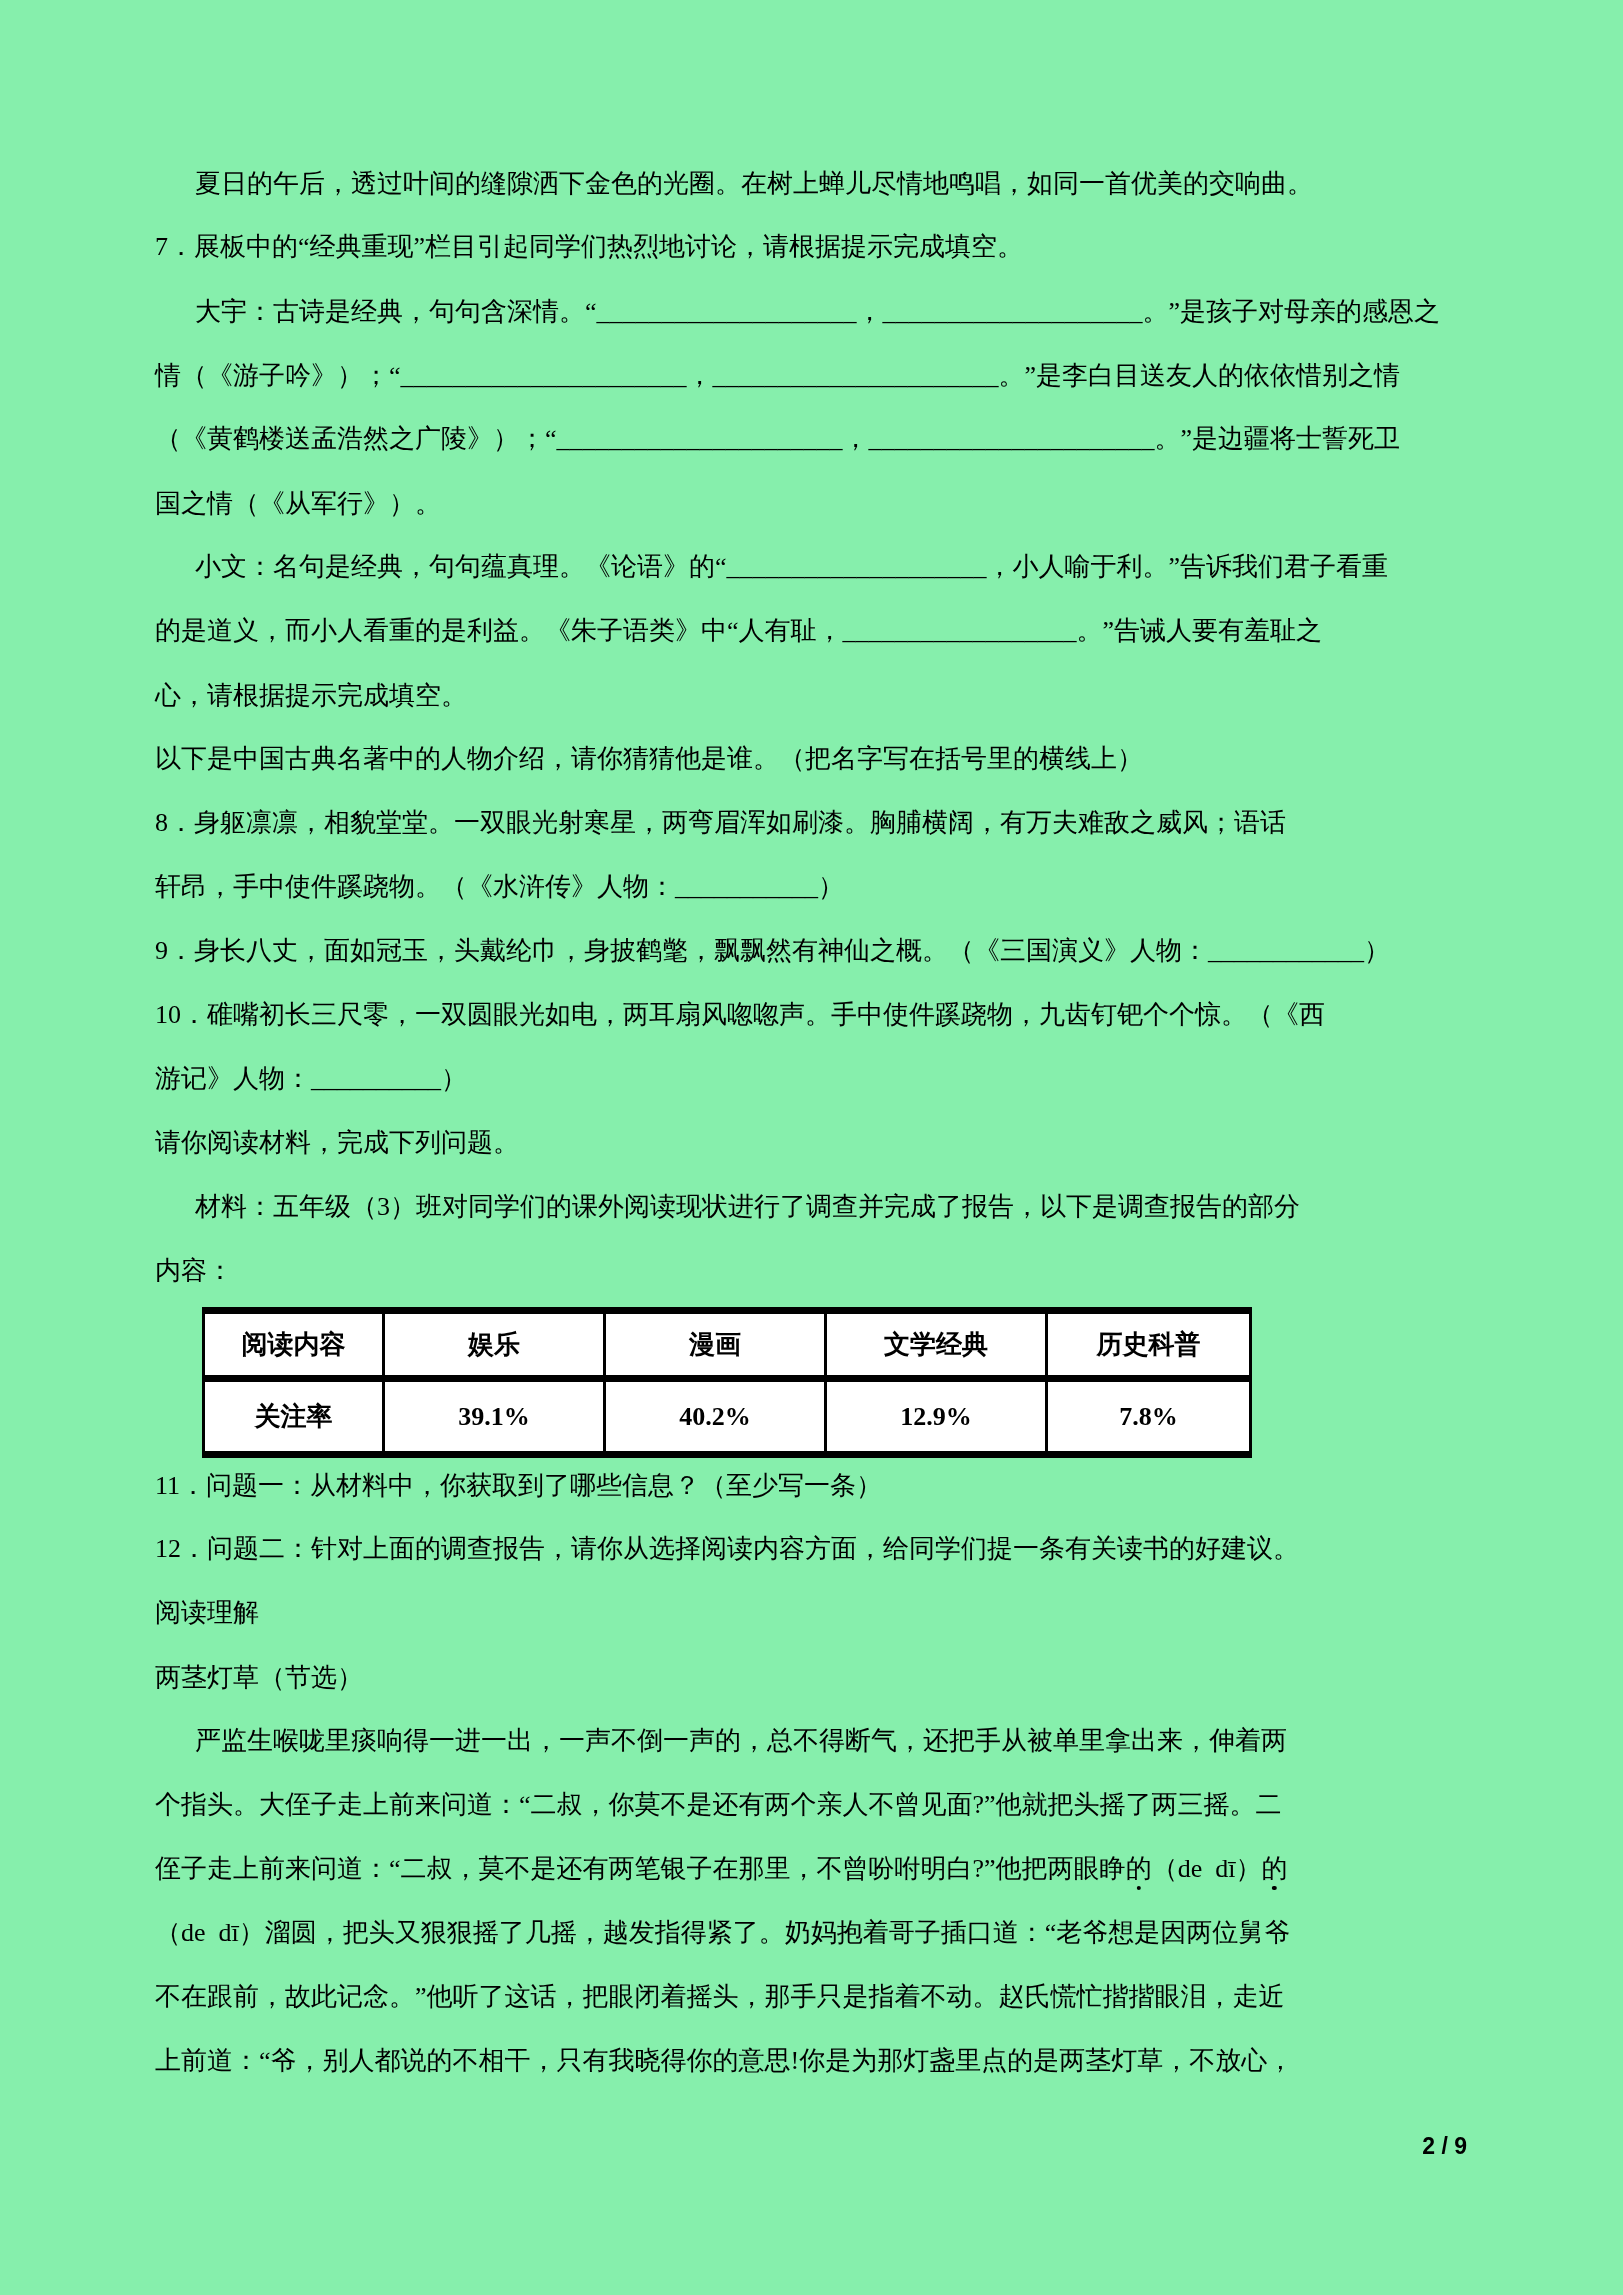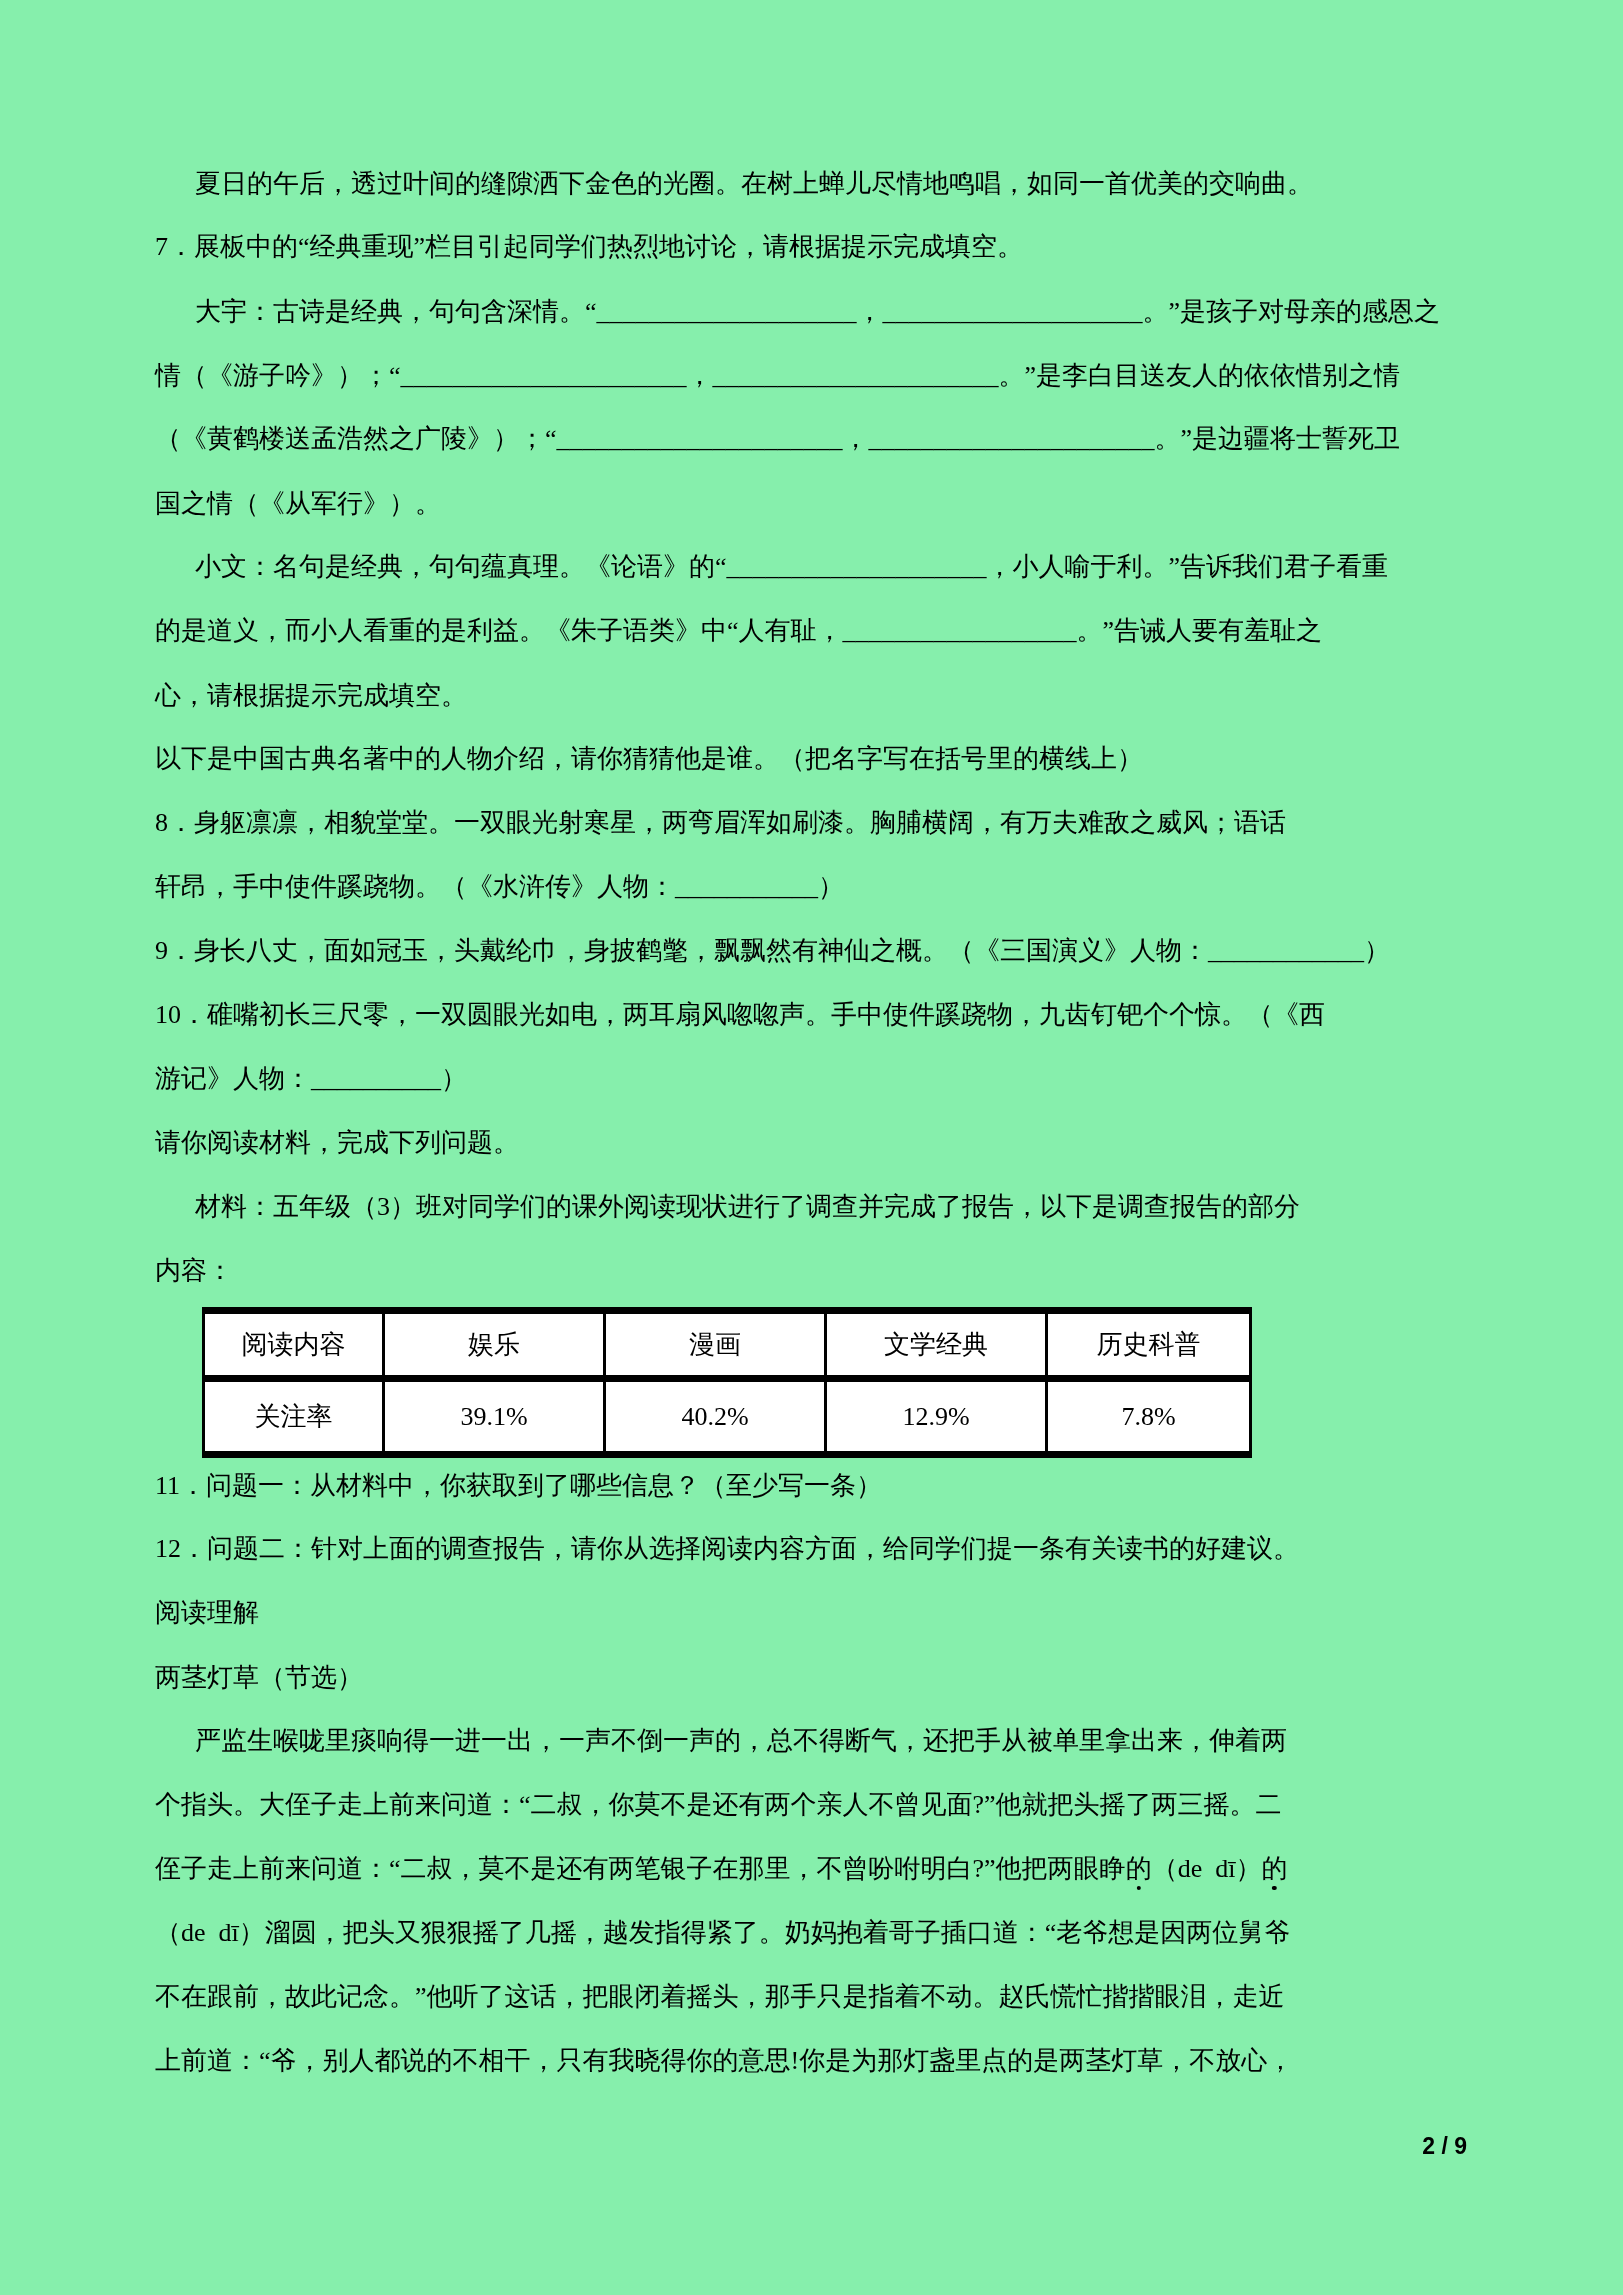--- a/index.html
+++ b/index.html
@@ -41,21 +41,21 @@
     border-collapse:collapse;
     table-layout:fixed;
     background:#fff;
   }
   .tbl td{
     border-left:3.3px solid #000;
     border-right:3.3px solid #000;
     text-align:center;
     vertical-align:middle;
     font-size:26px;
-    font-weight:normal;
+    font-weight:bold;
     padding:0;
   }
   .tbl tr.hdr td{
     border-top:7.6px solid #000;
     border-bottom:7px solid #000;
     height:61px;
   }
   .tbl tr.data td{
     border-bottom:7.6px solid #000;
     height:69px;

